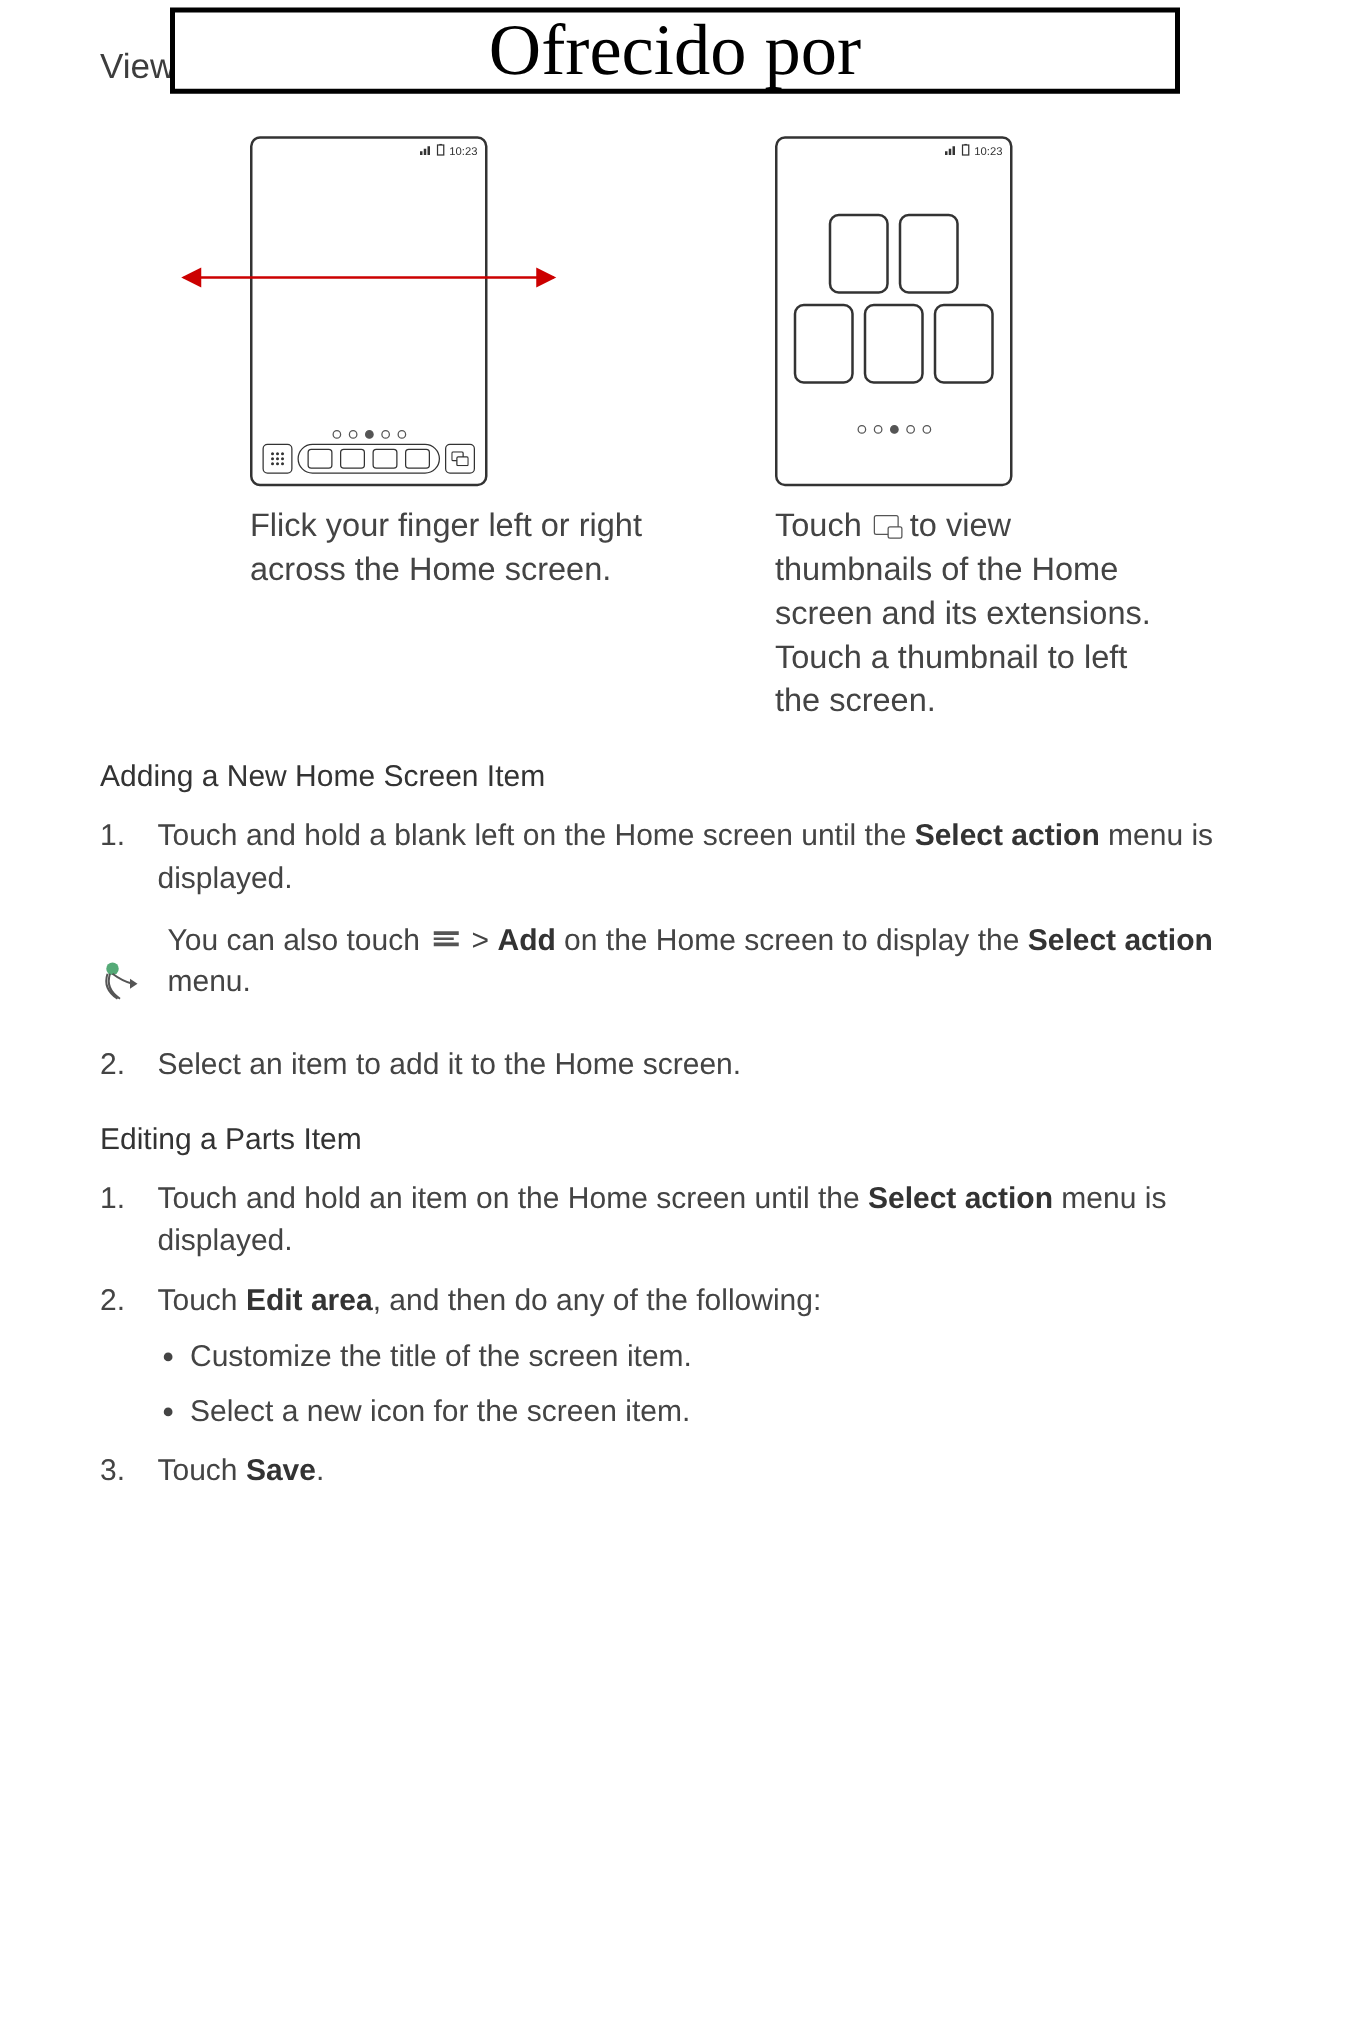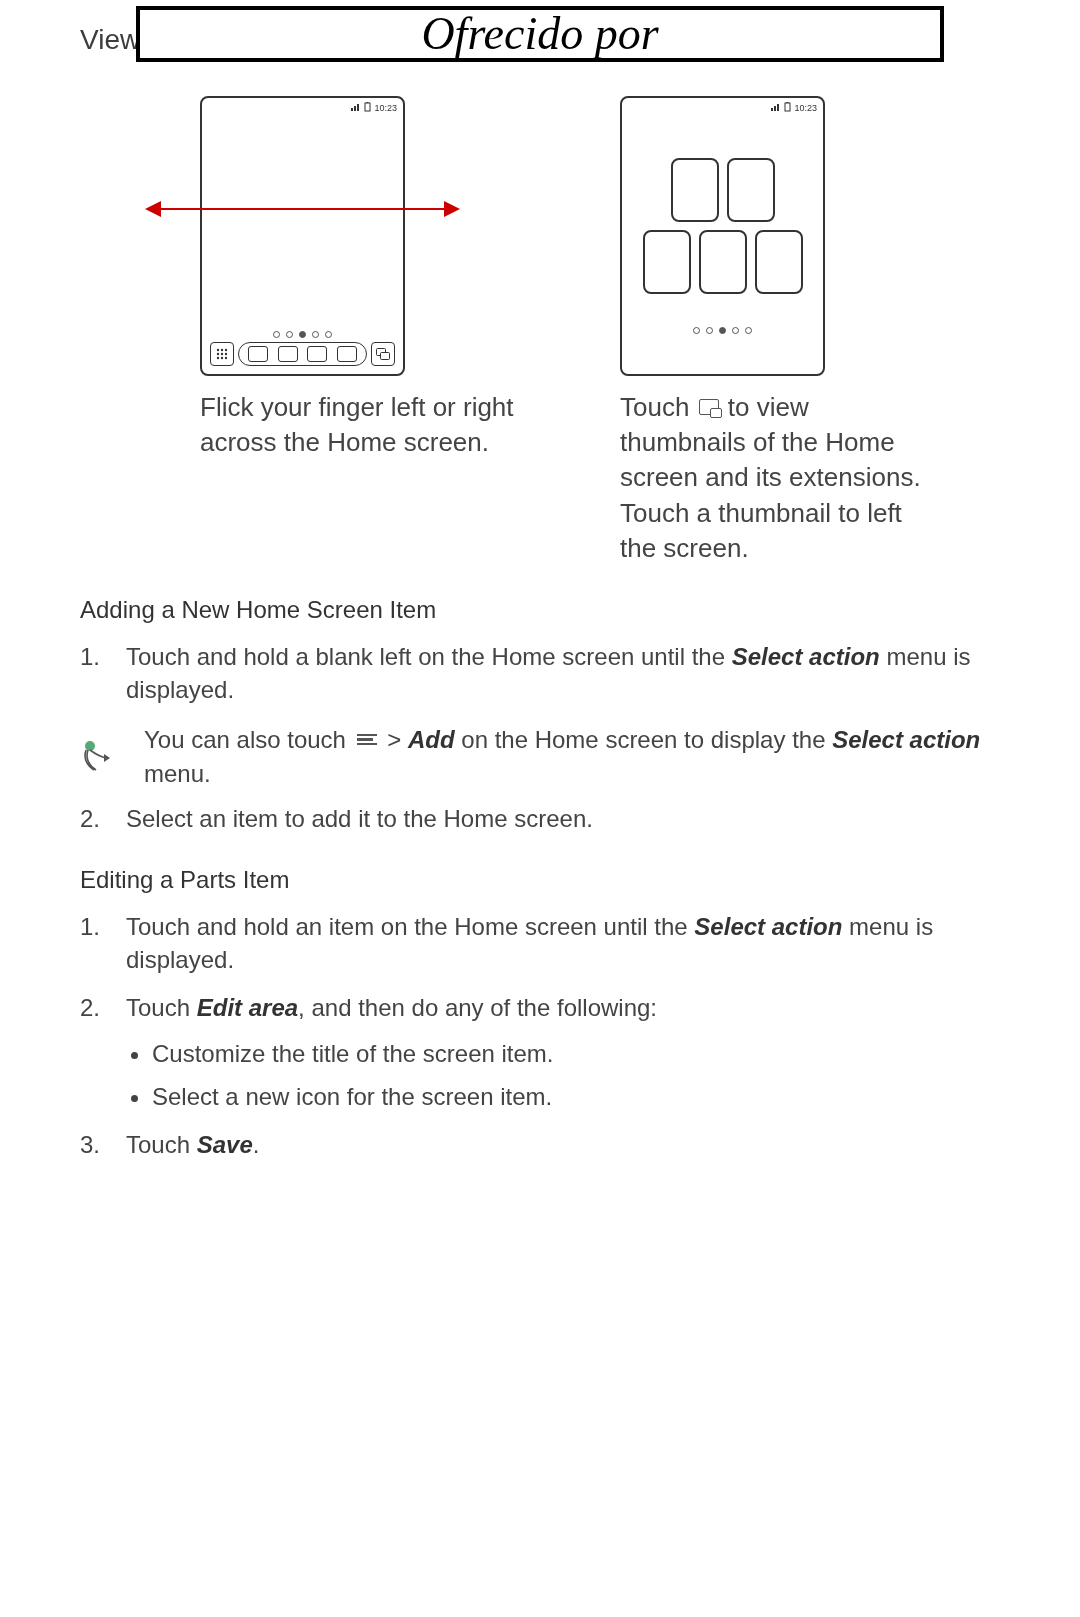--- a/index.html
+++ b/index.html
@@ -18,40 +18,40 @@
     margin: 6px auto 10px auto;
     width: 800px;
     text-align: center;
     font-family: "Times New Roman", serif;
     color: #000;
     line-height: 1.05;
     position: relative;
     z-index: 10;
     background: #fff;
   }
-  .watermark-line1 { font-size: 46px; font-style: italic; }
+  .watermark-line1 { font-size: 58px; }
   .watermark-line2 { font-size: 58px; }
   .section-title {
     font-family: Arial, Helvetica, sans-serif;
     font-size: 28px;
     color: #3d3d3d;
     margin: 0 0 20px 0;
     font-weight: normal;
     position: relative;
     top: -48px;
     margin-bottom: -28px;
   }
   .figures-row {
     display: flex;
     gap: 100px;
     margin: 20px 0 30px 120px;
   }
   .fig-col { width: 320px; }
   .phone {
-    width: 205px;
+    width: 190px;
     height: 280px;
     border: 2px solid #333;
     border-radius: 8px;
     position: relative;
     box-sizing: border-box;
     margin-bottom: 14px;
   }
   .status-bar {
     position: absolute;
     top: 4px; right: 6px;
@@ -154,44 +154,44 @@
     padding-left: 46px;
     position: relative;
   }
   ol.steps > li::before {
     content: counter(step) ".";
     position: absolute;
     left: 0;
   }
   .tip-row {
     display: flex;
-    align-items: center;
-    gap: 24px;
-    margin: 16px 0 12px 0;
+    align-items: flex-end;
+    gap: 14px;
+    margin: 16px 0 32px 0;
     padding-left: 0;
   }
   .tip-text {
     font-size: 24px;
     line-height: 1.4;
     color: #444;
     flex: 1;
     padding-left: 6px;
   }
   ul.bullets {
     list-style: disc;
     margin: 12px 0 0 26px;
     padding: 0;
   }
   ul.bullets li {
     font-size: 24px;
     color: #444;
     line-height: 1.4;
     margin-bottom: 10px;
   }
-  strong { font-weight: bold; color: #333; font-style: italic; }
+  strong { font-weight: bold; color: #333; }
 
   
   .menu-icon {
     display: inline-flex;
     flex-direction: column;
     gap: 2px;
     vertical-align: middle;
     margin: 0 4px;
     position: relative;
     top: -2px;

